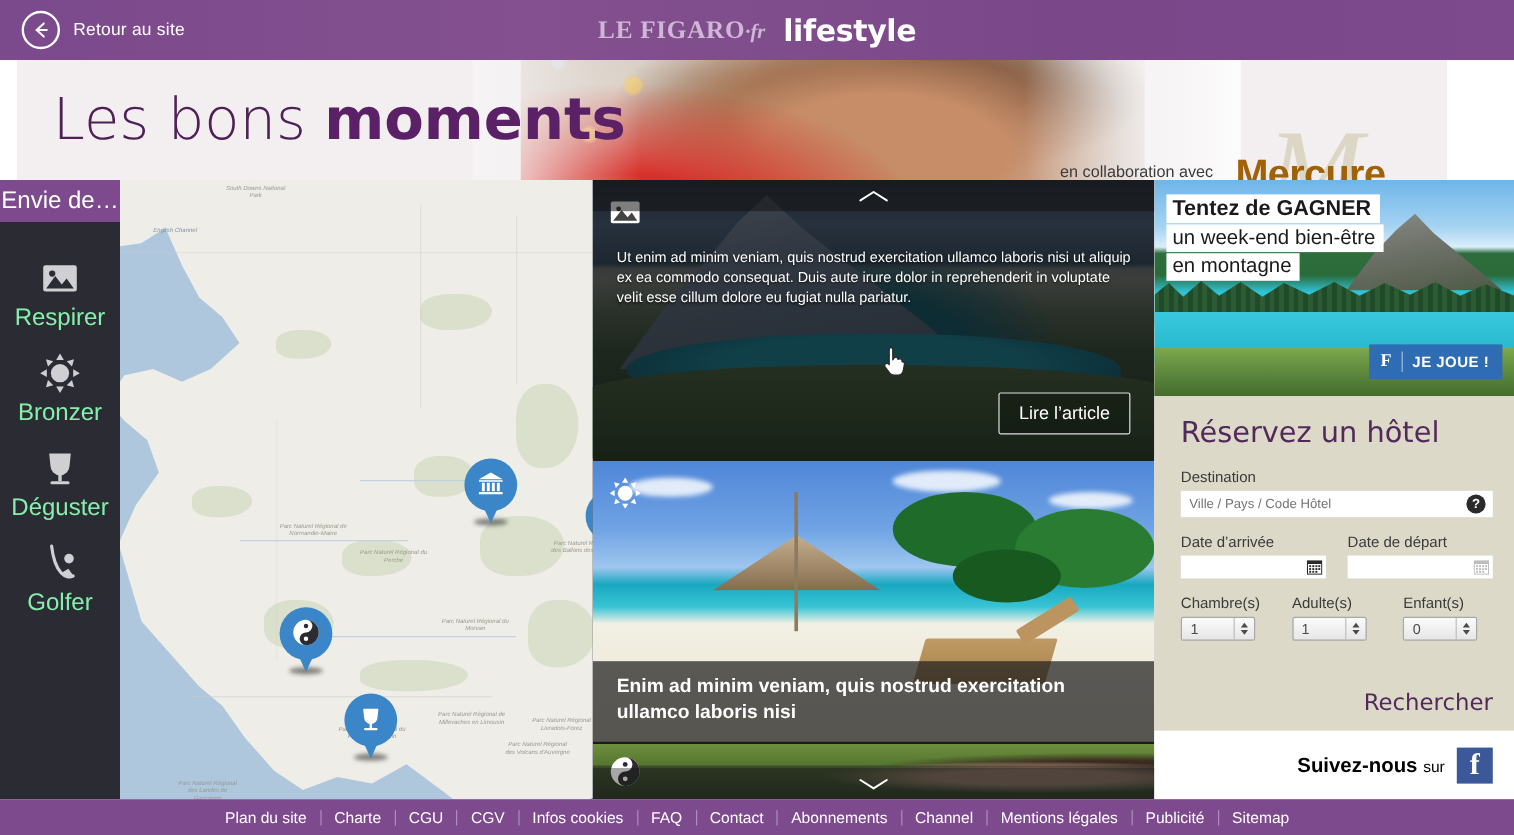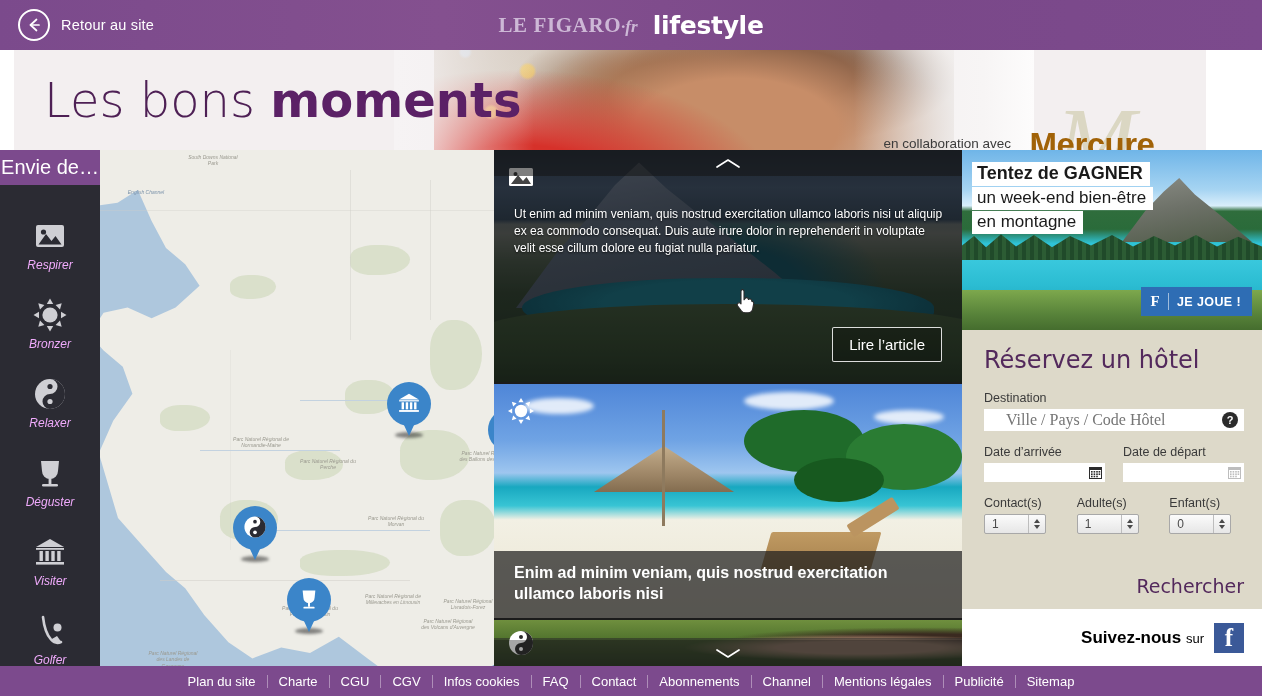--- a/index.html
+++ b/index.html
@@ -112,21 +112,21 @@
     display: flex; align-items: center; justify-content: center;
     color: #ffffff; font-size: 20px;
   }
   .sb-item {
     height: 77px; margin-top: 2px;
     display: flex; flex-direction: column; align-items: center; justify-content: center;
     gap: 5px; cursor: pointer;
   }
   .sb-item:first-of-type { margin-top: 22px; }
   .sb-icon { width: 34px; height: 34px; display: block; }
-  .sb-label { color: #f0abfc; font-size: 12px; font-style: italic; }
+  .sb-label { color: #86efac; font-size: 20px; }
 
   
   .map {
     position: absolute; left: 100px; top: 150px; width: 394px; height: 516px;
     overflow: hidden;
     background: #eeeeea;
   }
   .map-sea {
     position: absolute; inset: 0;
     background: #aec7dd;
@@ -355,22 +355,22 @@
     padding: 16px 18px 0 22px;
   }
   .booking-title {
     font-size: 24px; color: #53295c; margin-bottom: 17px;
     font-family: "DejaVu Sans", sans-serif; font-weight: 400;
   }
   .fld-label { font-size: 12.5px; color: #3a3a3a; margin-bottom: 4px; }
   .dest-wrap { position: relative; margin-bottom: 14px; }
   .dest-input {
     width: 260px; height: 22px; border: none; background: #ffffff;
-    font-size: 16px; color: #6b6b6b; padding: 0 26px 0 22px;
-    font-family: Liberation Serif, serif;
+    font-size: 11px; color: #6b6b6b; padding: 0 26px 0 7px;
+    font-family: Liberation Sans, sans-serif;
   }
   .help-icon {
     position: absolute; right: 6px; top: 3px; width: 16px; height: 16px;
     border-radius: 50%; background: #2b2b2b; color: #ffffff;
     font-size: 11px; font-weight: bold; text-align: center; line-height: 16px;
     cursor: pointer;
   }
   .dates-row { display: flex; gap: 18px; margin-bottom: 14px; }
   .date-col { width: 121px; }
   .date-input {
@@ -490,46 +490,25 @@
               <path d="M5.3 5.3 L11.4 7 L7 11.4 Z"></path>
               <path d="M28.7 28.7 L22.6 27 L27 22.6 Z"></path>
               <path d="M28.7 5.3 L27 11.4 L22.6 7 Z"></path>
               <path d="M5.3 28.7 L7 22.6 L11.4 27 Z"></path>
             </g>
           </svg></span>
         <span class="sb-label">Bronzer</span>
       </div>
       <div class="sb-item">
         <span class="sb-icon"><svg width="34" height="34" viewBox="0 0 34 34">
-            <circle cx="17" cy="17" r="15" fill="#cfcfd4"></circle>
-            <path d="M17 2 a15 15 0 0 1 0 30 a7.5 7.5 0 0 1 0-15 a7.5 7.5 0 0 0 0-15" fill="#2b2b33"></path>
-            <circle cx="17" cy="9.5" r="2.6" fill="#2b2b33"></circle>
-            <circle cx="17" cy="24.5" r="2.6" fill="#cfcfd4"></circle>
-          </svg></span>
-        <span class="sb-label">Relaxer</span>
-      </div>
-      <div class="sb-item">
-        <span class="sb-icon"><svg width="34" height="34" viewBox="0 0 34 34">
             <path d="M8 5 H26 L25 15 a8 8 0 0 1 -16 0 Z" fill="#cfcfd4"></path>
             <rect x="15.6" y="21" width="2.8" height="7" fill="#cfcfd4"></rect>
             <rect x="9" y="28" width="16" height="2.6" rx="1.3" fill="#cfcfd4"></rect>
           </svg></span>
         <span class="sb-label">Déguster</span>
-      </div>
-      <div class="sb-item">
-        <span class="sb-icon"><svg width="34" height="34" viewBox="0 0 34 34">
-            <path d="M17 4 L31 12 H3 Z" fill="#cfcfd4"></path>
-            <rect x="3" y="13" width="28" height="1.8" fill="#cfcfd4"></rect>
-            <rect x="6.5" y="16" width="3.4" height="10" fill="#cfcfd4"></rect>
-            <rect x="12.4" y="16" width="3.4" height="10" fill="#cfcfd4"></rect>
-            <rect x="18.3" y="16" width="3.4" height="10" fill="#cfcfd4"></rect>
-            <rect x="24.2" y="16" width="3.4" height="10" fill="#cfcfd4"></rect>
-            <rect x="3" y="27" width="28" height="2.6" fill="#cfcfd4"></rect>
-          </svg></span>
-        <span class="sb-label">Visiter</span>
       </div>
       <div class="sb-item">
         <span class="sb-icon"><svg width="34" height="34" viewBox="0 0 34 34">
             <path d="M10 3 C11 12 13 20 18 25.5 C21 28.8 25 29.5 28 28" fill="none" stroke="#cfcfd4" stroke-width="2.6" stroke-linecap="round"></path>
             <path d="M18 25.5 C20 28.5 24.5 29.8 28.5 28.2 L24 22 Z" fill="#cfcfd4"></path>
             <circle cx="24.5" cy="13.5" r="4" fill="#cfcfd4"></circle>
           </svg></span>
         <span class="sb-label">Golfer</span>
       </div>
     </div>
@@ -767,21 +746,21 @@
                 <rect x="4.6" y="9.7" width="1.6" height="1.6"></rect>
                 <rect x="7.2" y="9.7" width="1.6" height="1.6"></rect>
               </g>
             </svg>
         </div>
       </div>
     </div>
 
     <div class="counts-row">
       <div class="count-col">
-        <div class="fld-label">Contact(s)</div>
+        <div class="fld-label">Chambre(s)</div>
         <div class="spinner">
           <span class="spinner-val">1</span>
           <span class="spinner-arrows">
             <i class="spin-tri spin-up"></i>
               <i class="spin-tri spin-dn"></i>
           </span>
         </div>
       </div>
       <div class="count-col">
         <div class="fld-label">Adulte(s)</div>

